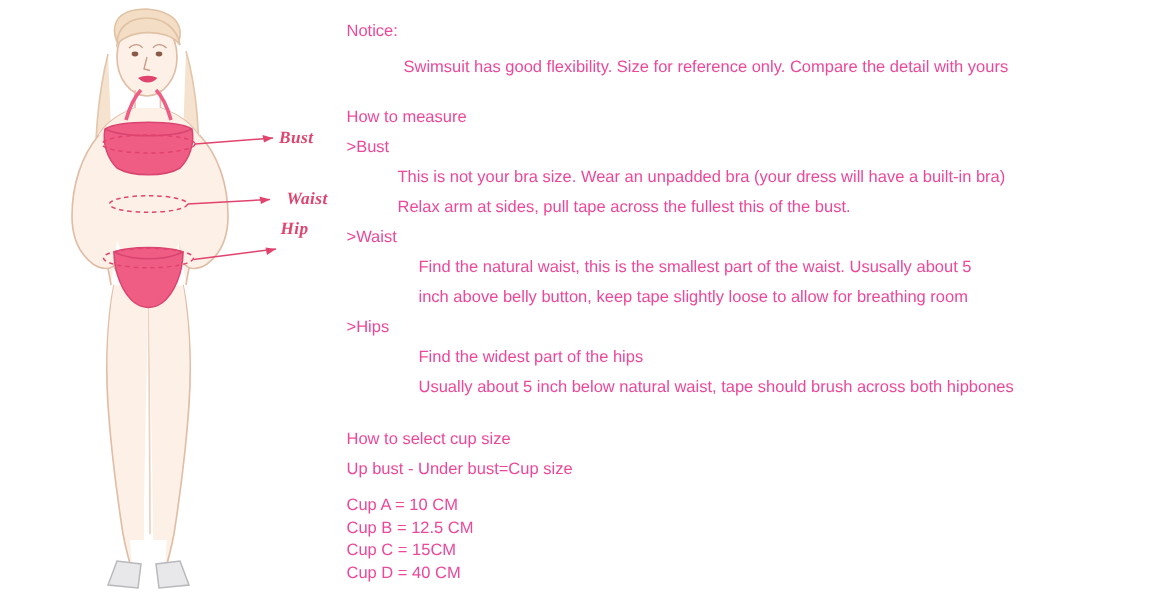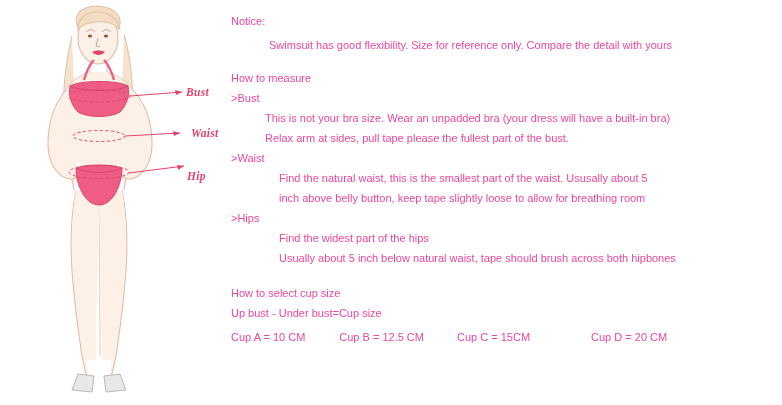--- a/index.html
+++ b/index.html
@@ -35,21 +35,21 @@
     position: absolute;
     font-family: "Liberation Serif", serif;
     font-style: italic;
     font-weight: bold;
     font-size: 11.5px;
     color: #e0446e;
     letter-spacing: 0.3px;
   }
   #label-bust { left: 186px; top: 86px; }
   #label-waist { left: 171px; top: 127px; margin-left: 20px; }
-  #label-hip   { left: 187px; top: 170px; }
+  #label-hip   { left: 187px; top: 147px; }
 
   
   #text-panel {
     position: absolute;
     left: 231px;
     top: 14px;
     width: 548px;
     color: #ec4899;
     font-size: 11px;
     line-height: 15px;
@@ -63,20 +63,21 @@
   .gap-sm { height: 9px; }
   .gap-md { height: 13px; }
   .gap-lg { height: 20px; }
   .indent1 { padding-left: 38px; }
   .indent2 { padding-left: 34px; }
   .indent3 { padding-left: 48px; }
   .heading { font-weight: normal; }
   .cup-row {
     display: flex;
     white-space: nowrap;
+    flex-direction: column;
   }
   .cup-cell { }
   .cup-gap-1 { width: 34px; }
   .cup-gap-2 { width: 33px; }
   .cup-gap-3 { width: 29px; }
   .cup-gap-4 { width: 32px; }
 </style>
 </head>
 <body>
 
@@ -174,21 +175,21 @@
     <div class="gap-xs"></div>
 
     <div class="gap-md"></div>
     <div class="line heading">How to measure</div>
 
     <div class="gap-xs"></div>
     <div class="line">&gt;Bust</div>
     <div class="gap-xs"></div>
     <div class="line indent2">This is not your bra size. Wear an unpadded bra (your dress will have a built-in bra)</div>
     <div class="gap-xs"></div>
-    <div class="line indent2">Relax arm at sides, pull tape please the fullest part of the bust.</div>
+    <div class="line indent2">Relax arm at sides, pull tape across the fullest this of the bust.</div>
 
     <div class="gap-xs"></div>
     <div class="line">&gt;Waist</div>
     <div class="gap-xs"></div>
     <div class="line indent3">Find the natural waist, this is the smallest part of the waist. Ususally about 5</div>
     <div class="gap-xs"></div>
     <div class="line indent3">inch above belly button, keep tape slightly loose to allow for breathing room</div>
 
     <div class="gap-xs"></div>
     <div class="line">&gt;Hips</div>
@@ -203,16 +204,16 @@
     <div class="line">Up bust - Under bust=Cup size</div>
     <div class="gap-sm"></div>
     <div class="cup-row">
       <span class="cup-cell">Cup A = 10 CM</span>
       <span class="cup-gap-1"></span>
       <span class="cup-cell">Cup B = 12.5 CM</span>
       <span class="cup-gap-2"></span>
       <span class="cup-cell">Cup C = 15CM</span>
       <span class="cup-gap-3"></span>
       <span class="cup-gap-4"></span>
-      <span class="cup-cell">Cup D = 20 CM</span>
+      <span class="cup-cell">Cup D = 40 CM</span>
     </div>
   </div>
 </div>
 
 </body></html>

